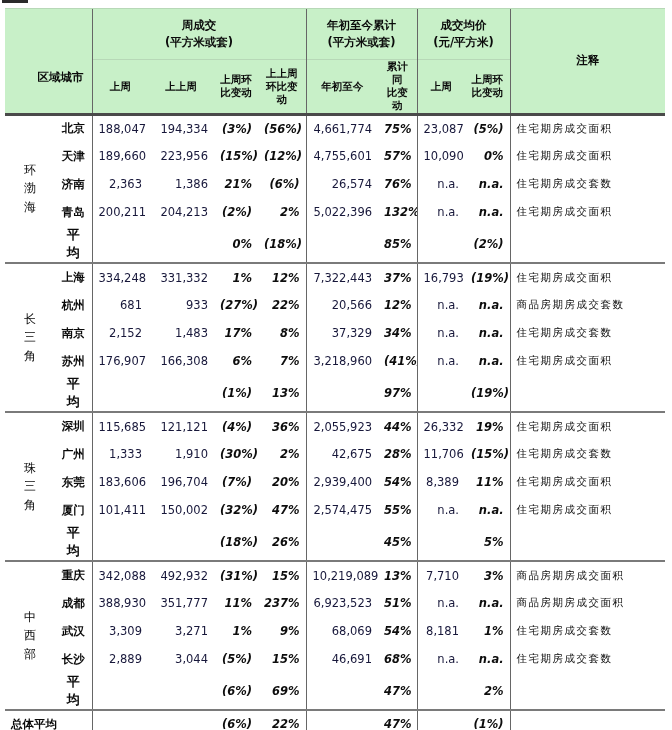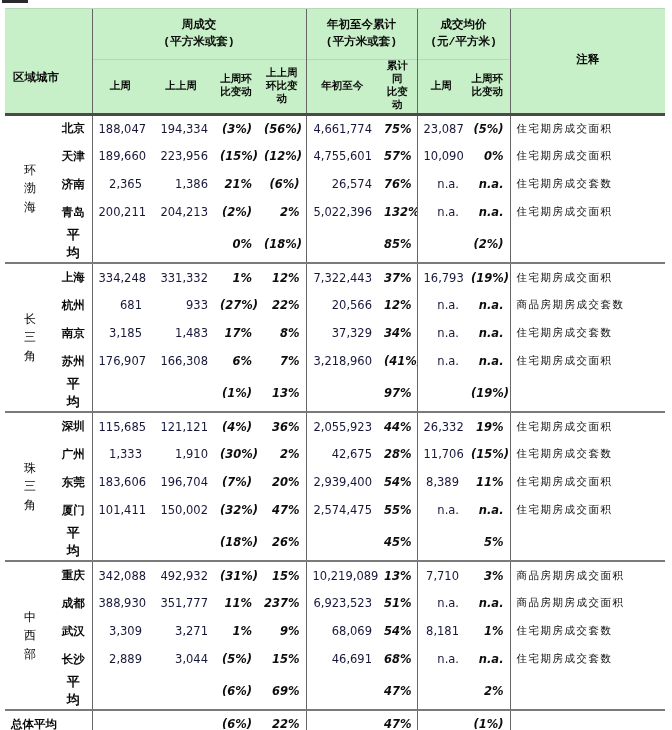--- a/index.html
+++ b/index.html
@@ -3,25 +3,25 @@
 <meta charset="utf-8">
 <style>
   html,body{margin:0;padding:0;background:#fff;}
   .page{position:relative;width:672px;height:730px;background:#fff;overflow:hidden;
         font-family:"DejaVu Sans","Liberation Sans",sans-serif;}
   .top-dash{position:absolute;left:2px;top:0;width:26px;height:3px;background:#2a2a2a;}
   table.rpt{position:absolute;left:5px;top:8px;width:660px;border-collapse:collapse;table-layout:fixed;}
   table.rpt td,table.rpt th{padding:0 6px;overflow:hidden;}
 
   
-  thead th{background:var(--header-bg,#c8f0c8);color:#0b0b0b;vertical-align:middle;font-family:Liberation Mono, monospace;}
+  thead th{background:var(--header-bg,#c8f0c8);color:#0b0b0b;vertical-align:middle;}
   thead tr.h1 th{height:50px;}
   thead tr.h2 th{height:40px;}
   .corner{vertical-align:middle;}
-  .corner .wrap{display:flex;justify-content:flex-start;padding:0 2px;margin-top:33px;}
+  .corner .wrap{display:flex;justify-content:flex-end;padding:0 2px;margin-top:33px;}
   .corner span{font-weight:bold;font-size:11.5px;}
   .gtitle{font-weight:bold;font-size:11.5px;text-align:center;white-space:pre-line;line-height:1.45;}
   .sub{font-weight:bold;font-size:10.5px;text-align:center;white-space:pre-line;line-height:1.25;}
   thead{border-bottom:3px solid #4a4a4a;}
   thead th{border-top:1px solid #b7d8b7;}
 
   
   .vline{border-left:1px solid #666;}
 
   
@@ -137,21 +137,21 @@
       <td class="pct">(15%)</td>
       <td class="pct">(12%)</td>
       <td class="num vline">4,755,601</td>
       <td class="pct">57%</td>
       <td class="num vline">10,090</td>
       <td class="pct">0%</td>
       <td class="note vline">住宅期房成交面积</td>
     </tr>
     <tr>
       <td class="city">济南</td>
-      <td class="num vline">2,365</td>
+      <td class="num vline">2,363</td>
       <td class="num">1,386</td>
       <td class="pct">21%</td>
       <td class="pct">(6%)</td>
       <td class="num vline">26,574</td>
       <td class="pct">76%</td>
       <td class="num vline">n.a.</td>
       <td class="pct">n.a.</td>
       <td class="note vline">住宅期房成交套数</td>
     </tr>
     <tr>
@@ -203,21 +203,21 @@
       <td class="pct">(27%)</td>
       <td class="pct">22%</td>
       <td class="num vline">20,566</td>
       <td class="pct">12%</td>
       <td class="num vline">n.a.</td>
       <td class="pct">n.a.</td>
       <td class="note vline">商品房期房成交套数</td>
     </tr>
     <tr>
       <td class="city">南京</td>
-      <td class="num vline">3,185</td>
+      <td class="num vline">2,152</td>
       <td class="num">1,483</td>
       <td class="pct">17%</td>
       <td class="pct">8%</td>
       <td class="num vline">37,329</td>
       <td class="pct">34%</td>
       <td class="num vline">n.a.</td>
       <td class="pct">n.a.</td>
       <td class="note vline">住宅期房成交套数</td>
     </tr>
     <tr>

